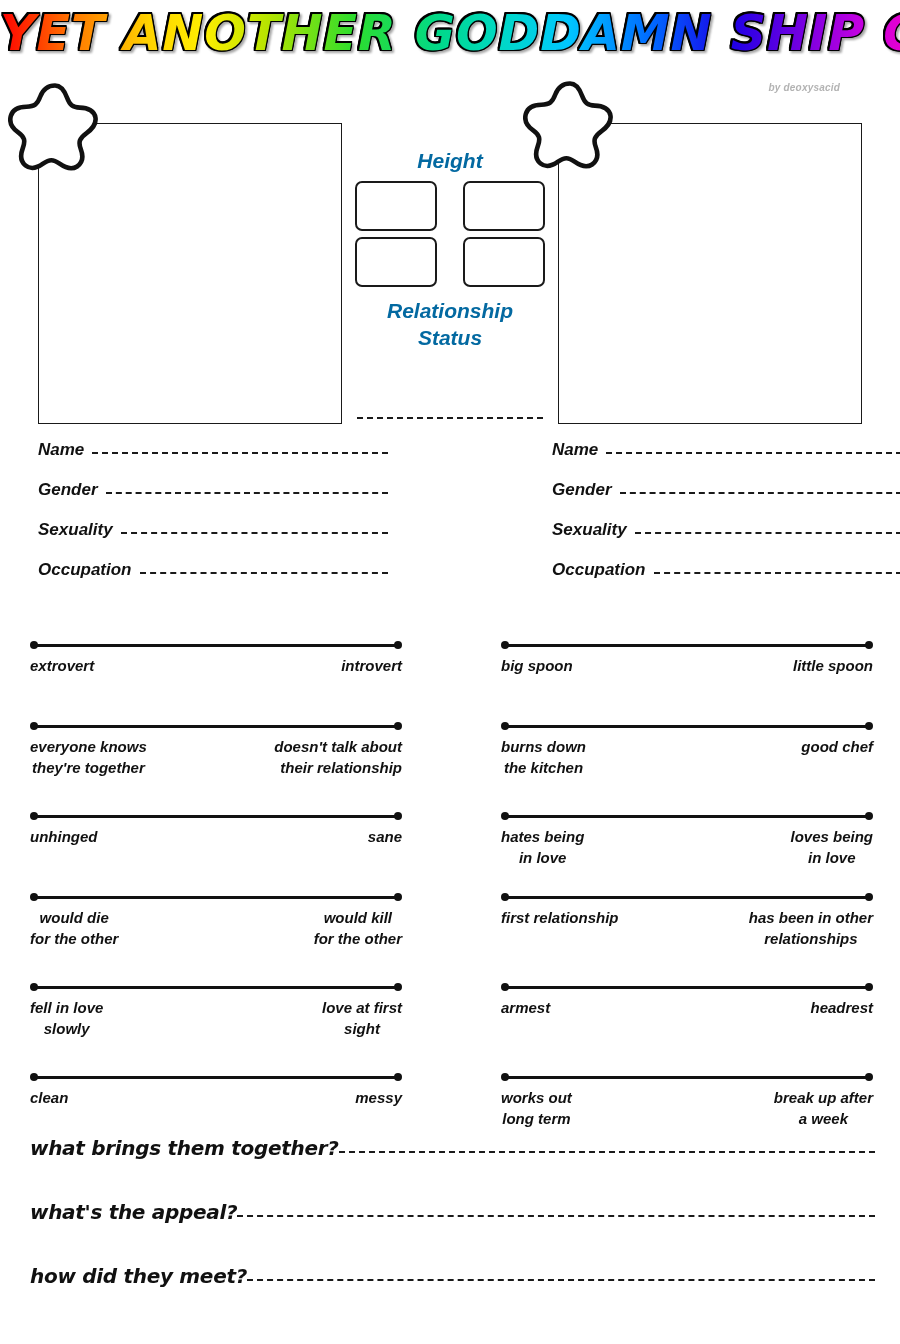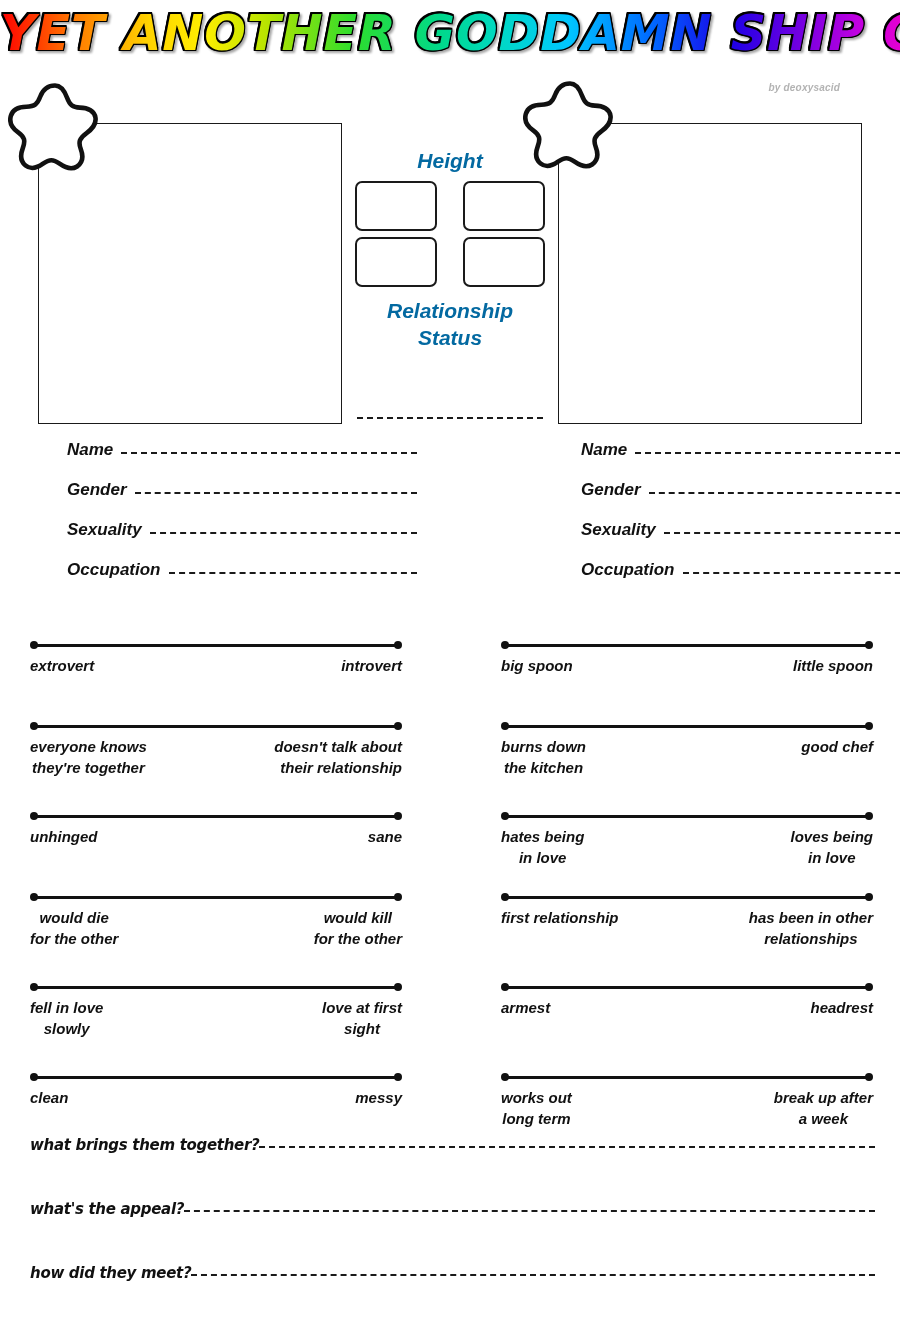--- a/index.html
+++ b/index.html
@@ -119,21 +119,20 @@
     left: 357px; top: 417px;
     width: 186px; height: 0;
     border-top: 2.2px dashed #1a1a1a;
   }
 
   
   .fields {
     position: absolute;
     width: 350px;
     top: 440px;
-    margin-left: 29px;
   }
   .fields.left  { left: 38px; }
   .fields.right { left: 552px; }
   .field-row {
     display: flex;
     align-items: baseline;
     height: 40px;
   }
   .field-label {
     font-size: 17px;
@@ -210,21 +209,21 @@
     left: 30px; top: 1136px;
     width: 845px;
   }
   .q-row {
     display: flex;
     align-items: baseline;
     height: 64px;
   }
   .q-label {
     font-family: "DejaVu Sans", sans-serif;
-    font-size: 15px;
+    font-size: 20px;
     font-weight: bold;
     font-style: italic;
     color: #111;
     white-space: nowrap;
     flex: 0 0 auto;
     letter-spacing: -0.3px;
   }
   .q-rule {
     flex: 1 1 auto;
     height: 0;

